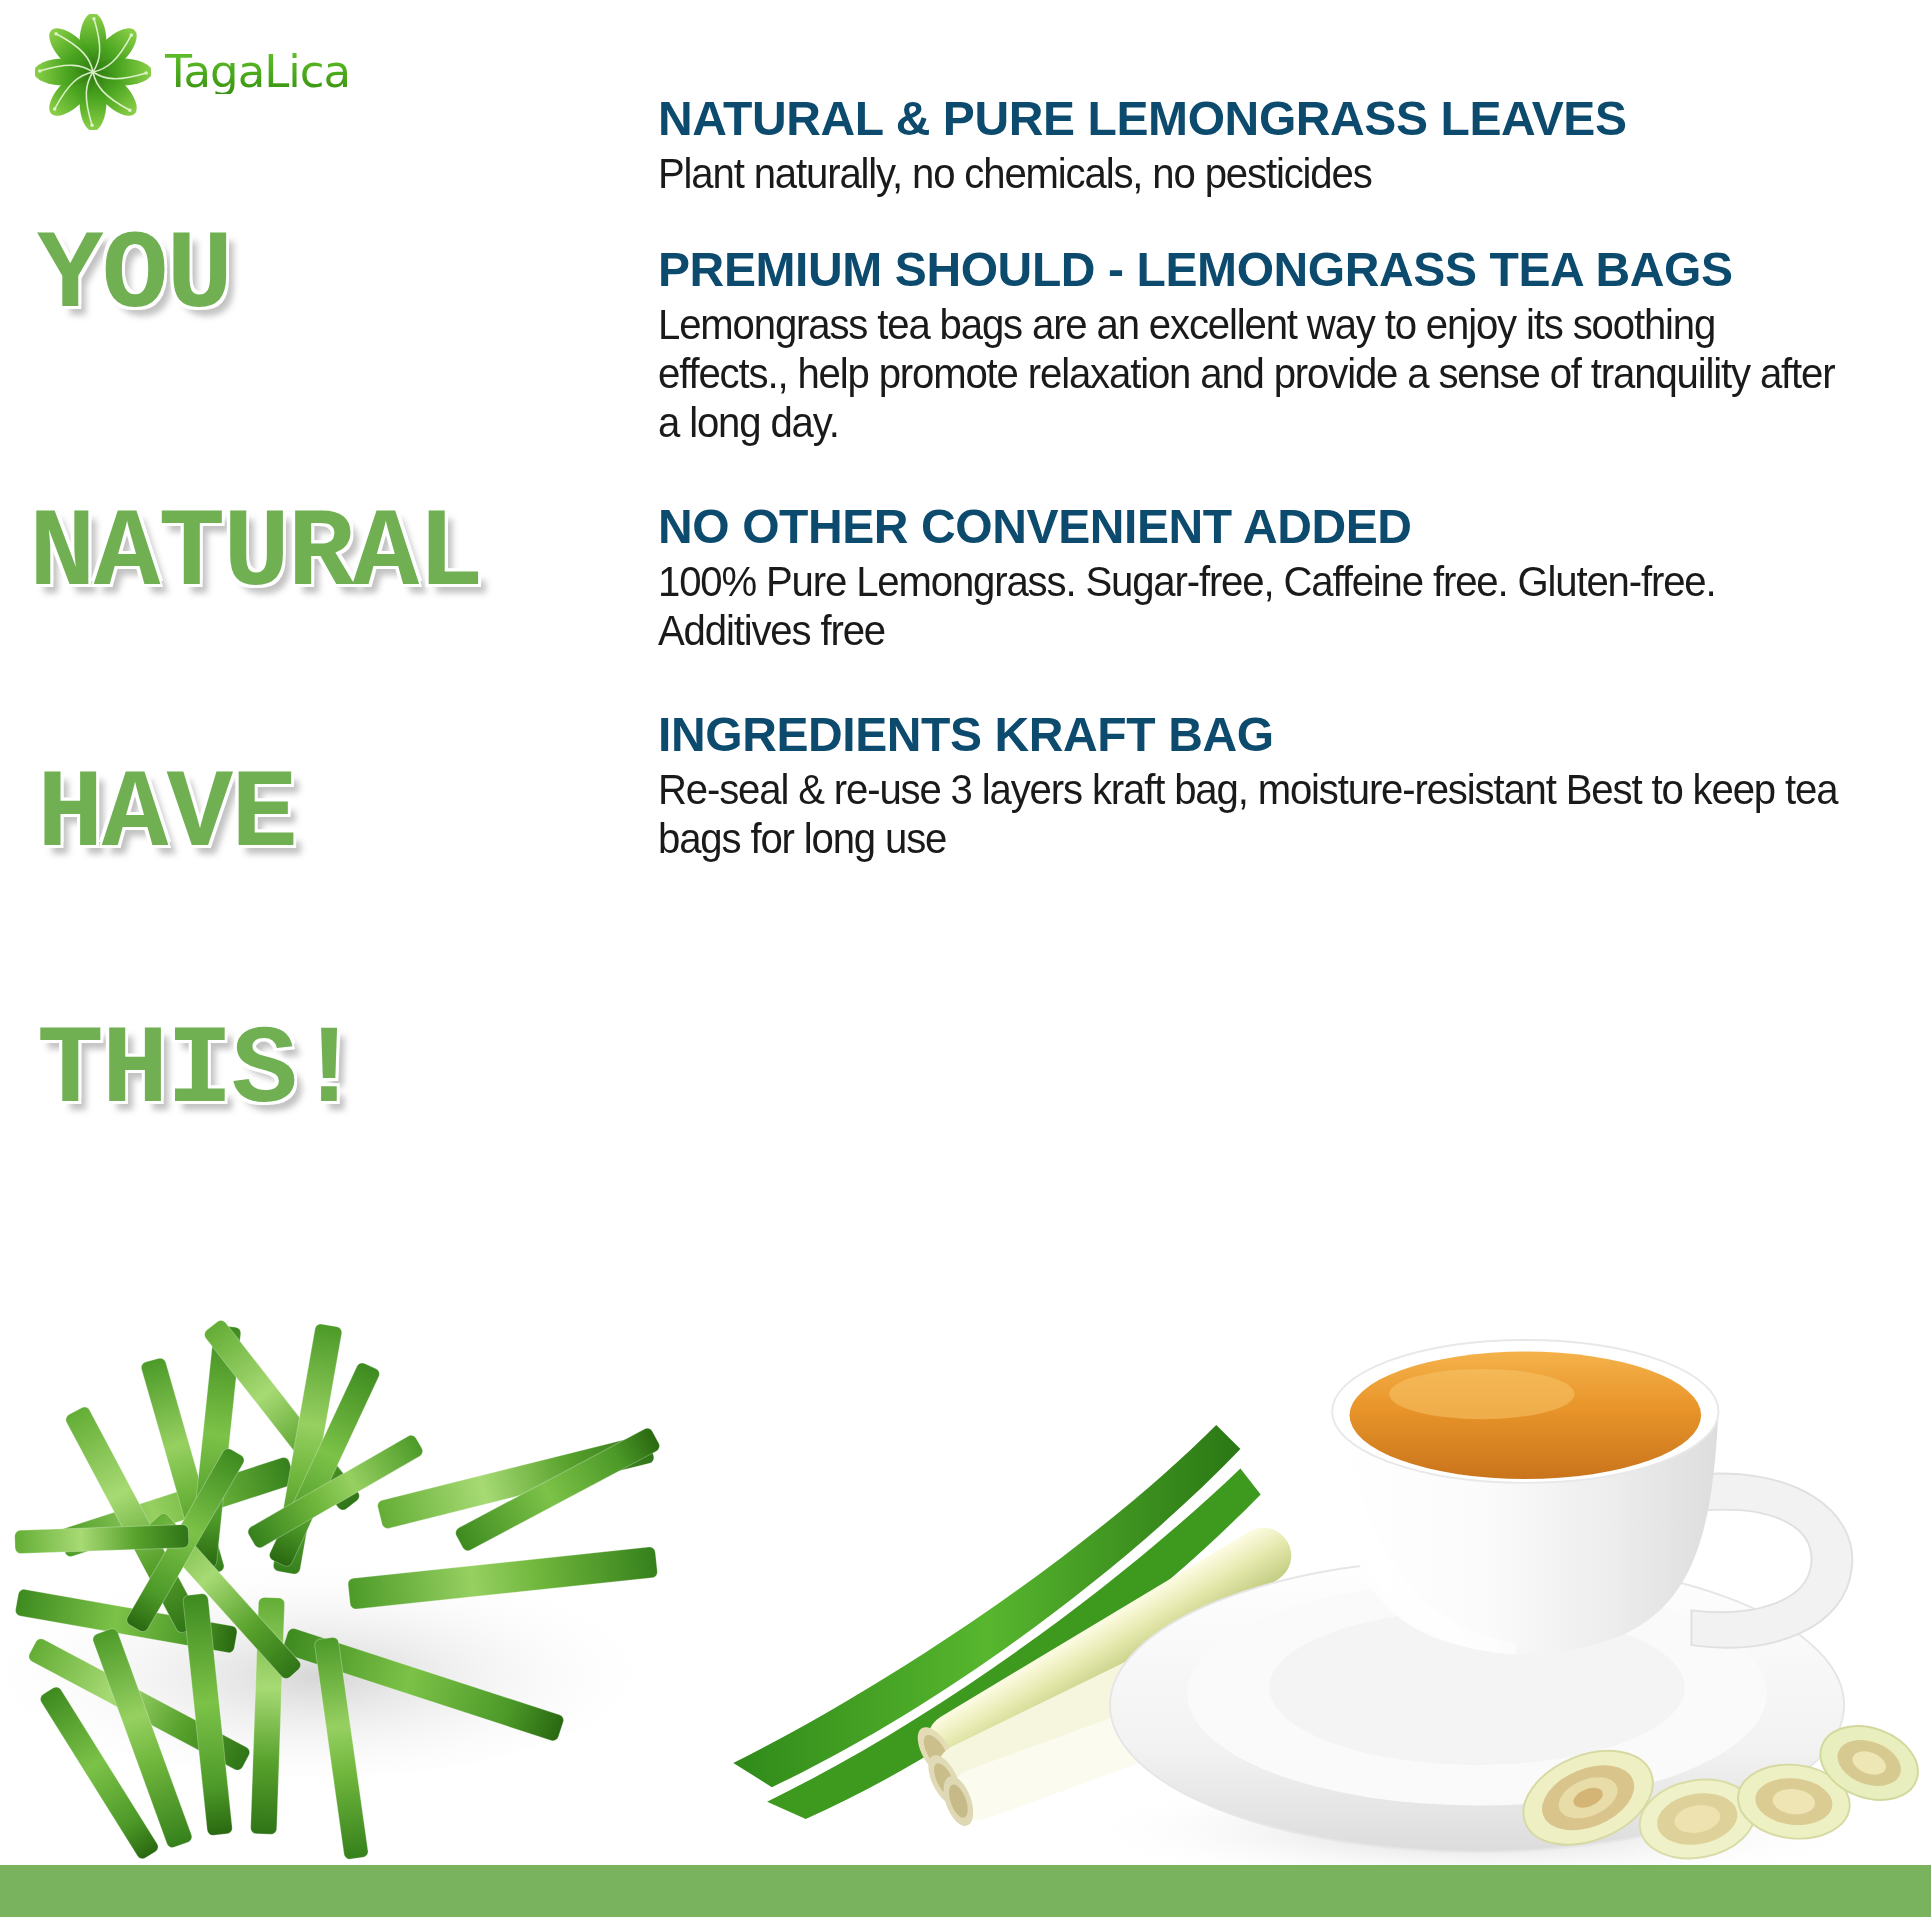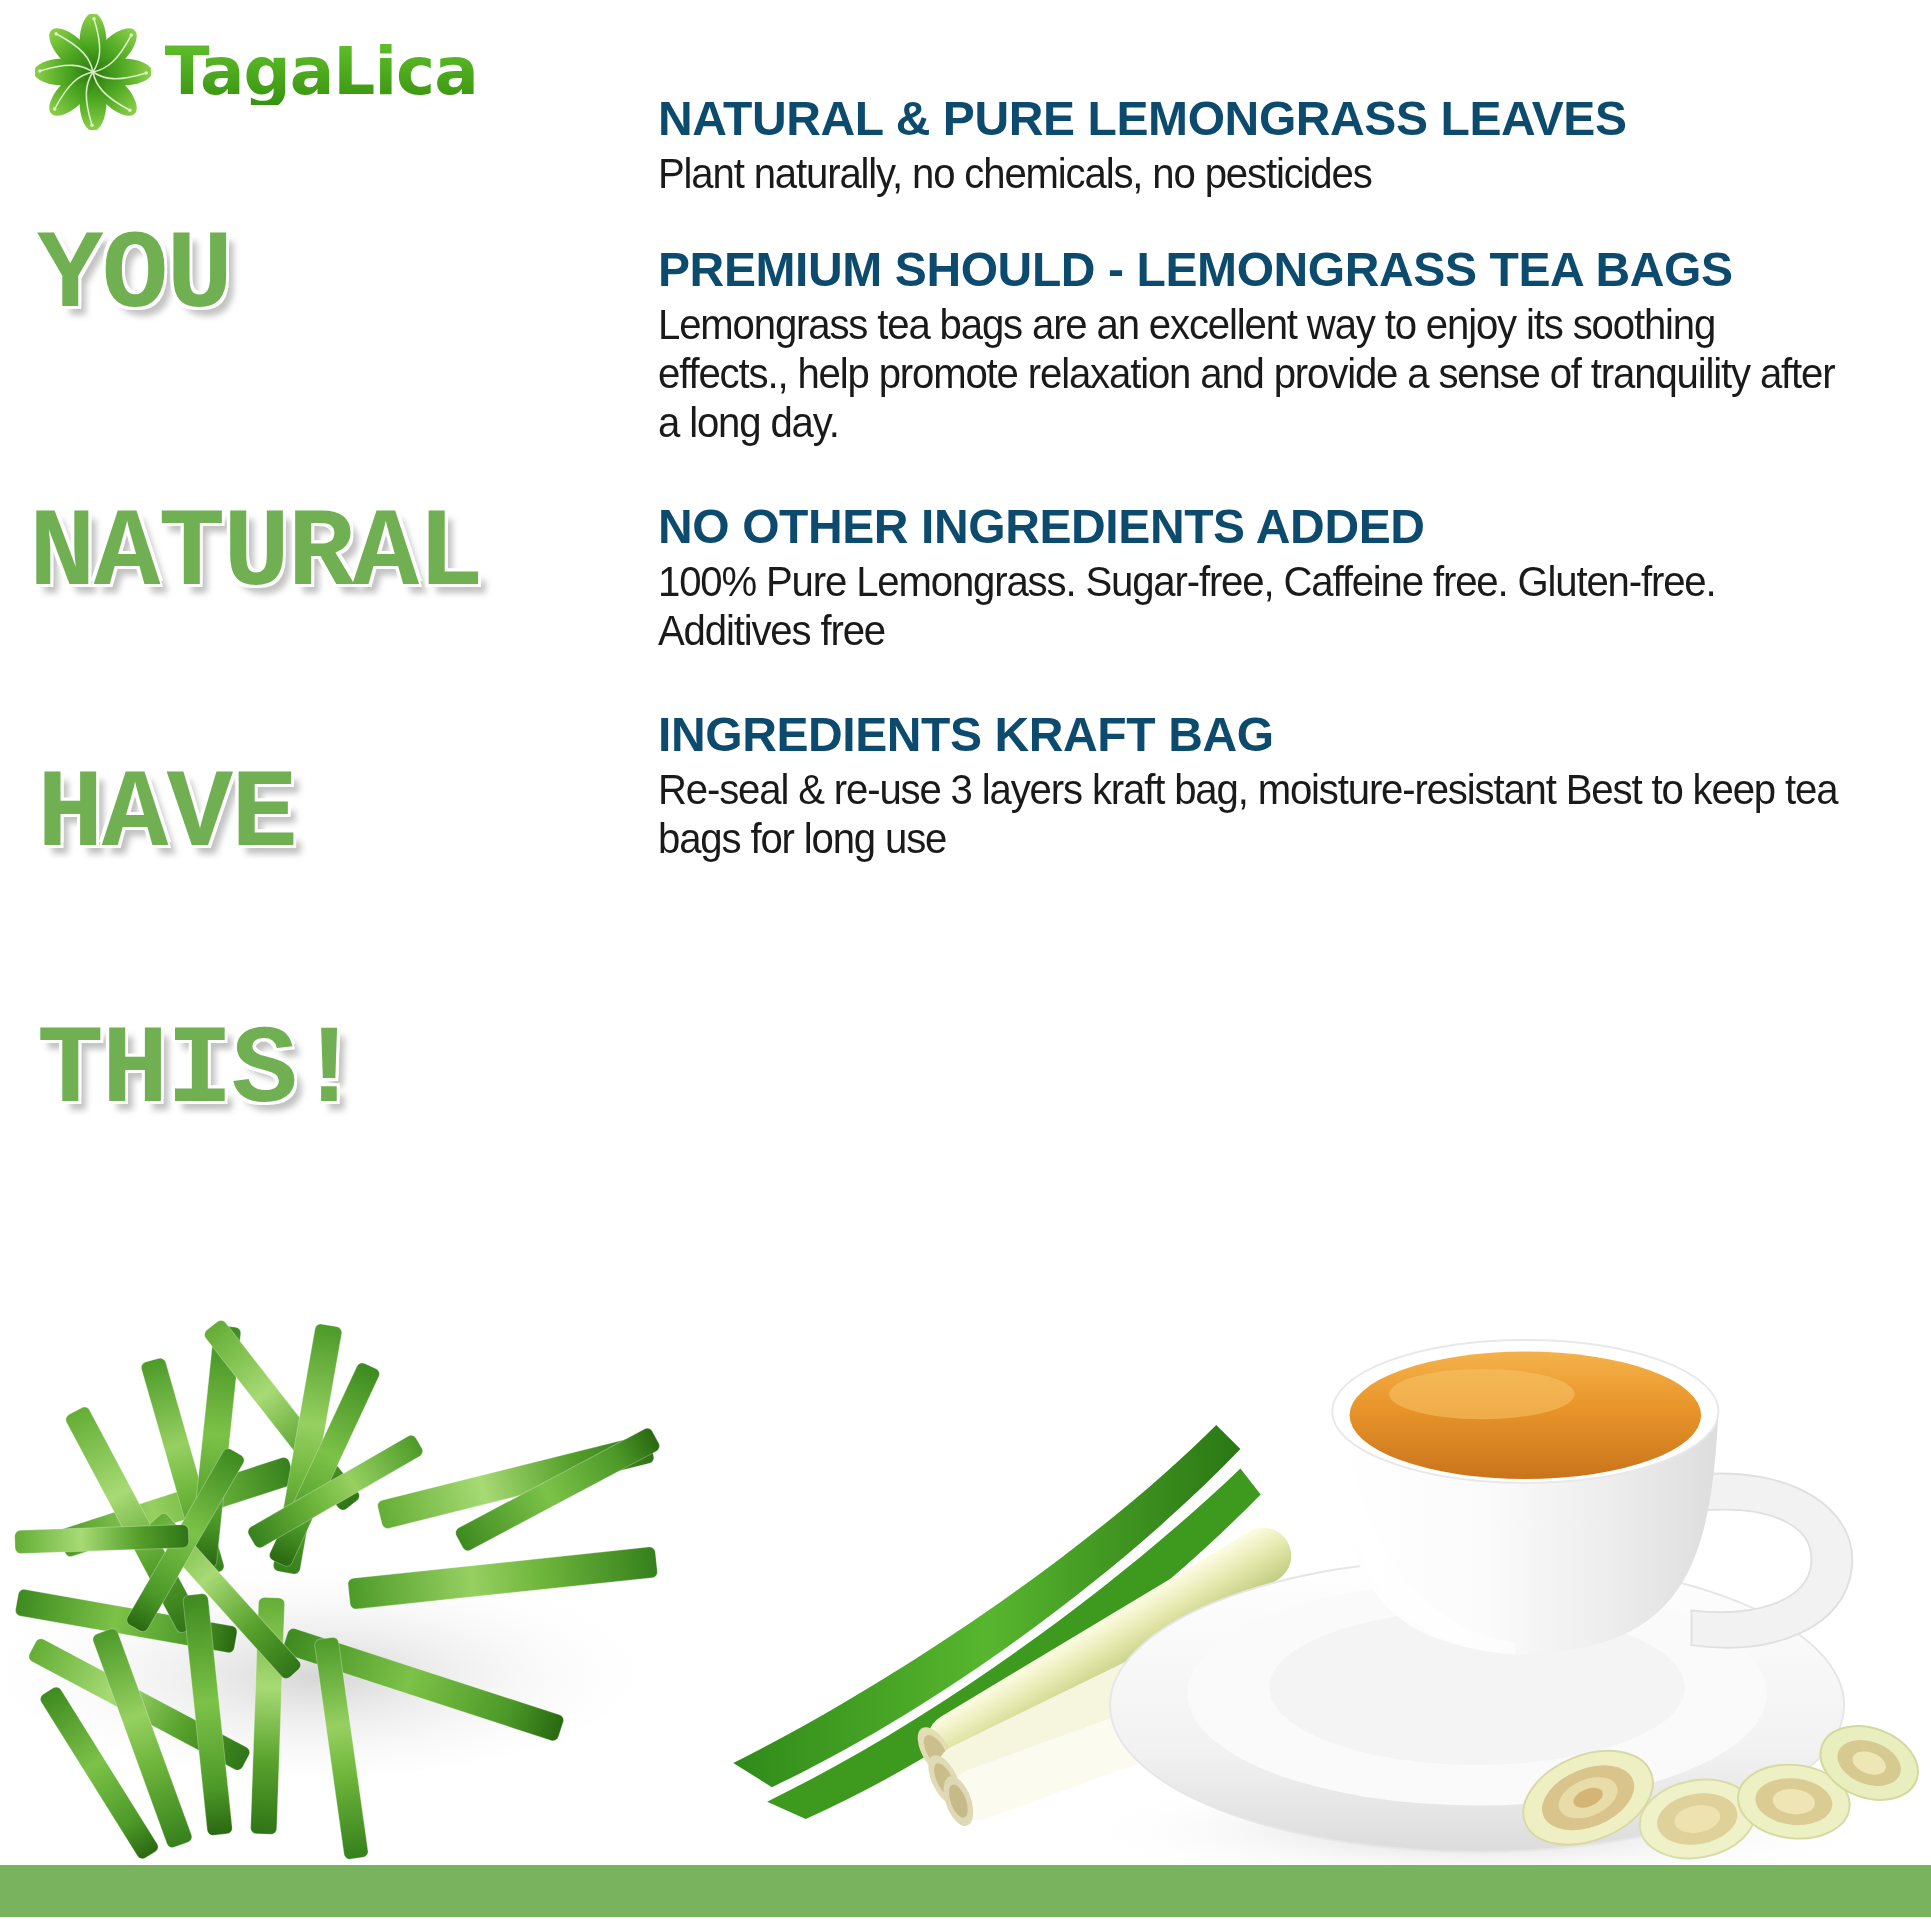--- a/index.html
+++ b/index.html
@@ -9,22 +9,22 @@
     font-family:"Liberation Sans", sans-serif;
     overflow:hidden;
     position:relative;
   }
 
   
   #logo{position:absolute;left:35px;top:13.5px;display:flex;align-items:center;gap:13.5px;}
   #logo .mark{width:116px;height:116px;display:block;}
   #logo .wordmark{
     font-family:"DejaVu Sans", sans-serif;
-    font-weight:700;
-    font-size:66px;
+    font-weight:400;
+    font-size:45px;
     letter-spacing:-1px;
     color:#3ea01a;
     background:linear-gradient(180deg,#62c22c 0%,#38920f 100%);
     -webkit-background-clip:text;background-clip:text;
     -webkit-text-fill-color:transparent;
     line-height:1;
   }
 
   
   .bigword{
@@ -177,21 +177,21 @@
     <p class="f-body">Plant naturally, no chemicals, no pesticides</p>
   </div>
 
 
   <div class="feature" id="f-2">
     <p class="f-title">PREMIUM SHOULD - LEMONGRASS TEA BAGS</p>
     <p class="f-body">Lemongrass tea bags are an excellent way to enjoy its soothing effects., help promote relaxation and provide a sense of tranquility after a long day.</p>
   </div>
 
   <div class="feature" id="f-3">
-    <p class="f-title">NO OTHER INGREDIENTS ADDED</p>
+    <p class="f-title">NO OTHER CONVENIENT ADDED</p>
     <p class="f-body"> 100% Pure Lemongrass. Sugar-free, Caffeine free. Gluten-free. Additives free</p>
   </div>
 
   <div class="feature" id="f-4">
     <p class="f-title">INGREDIENTS KRAFT BAG</p>
     <p class="f-body">Re-seal &amp; re-use 3 layers kraft bag, moisture-resistant Best to keep tea bags for long use</p>
   </div>
 
 </div>
 

